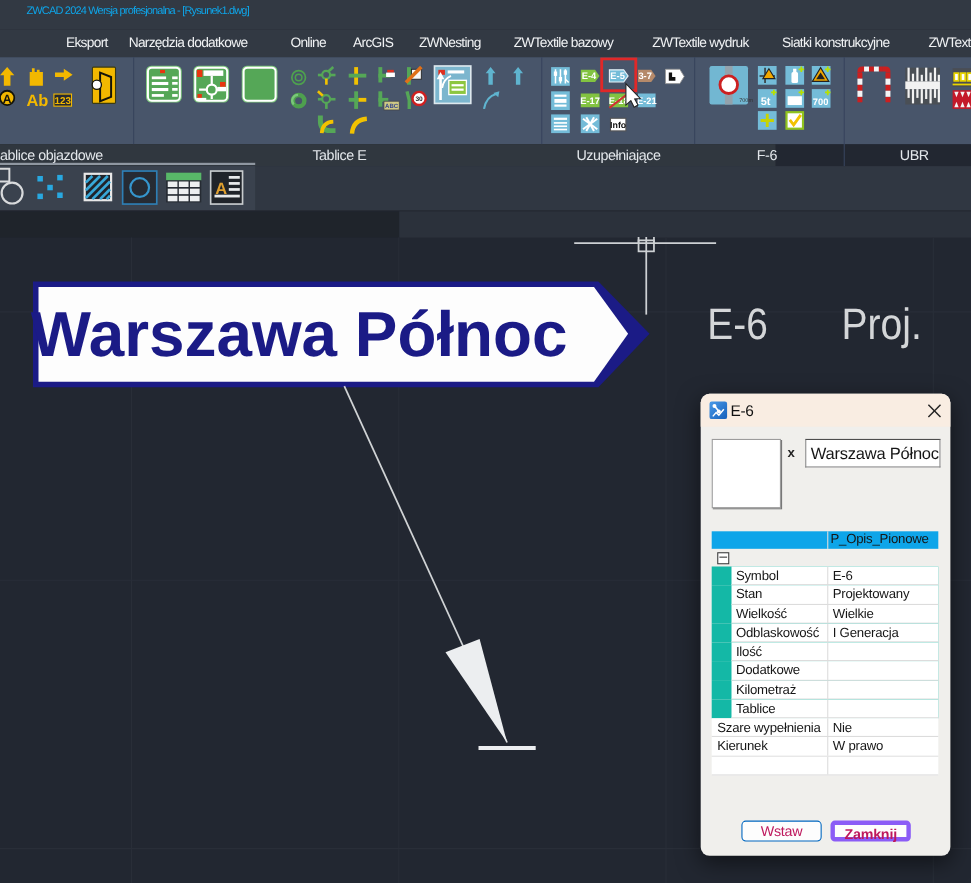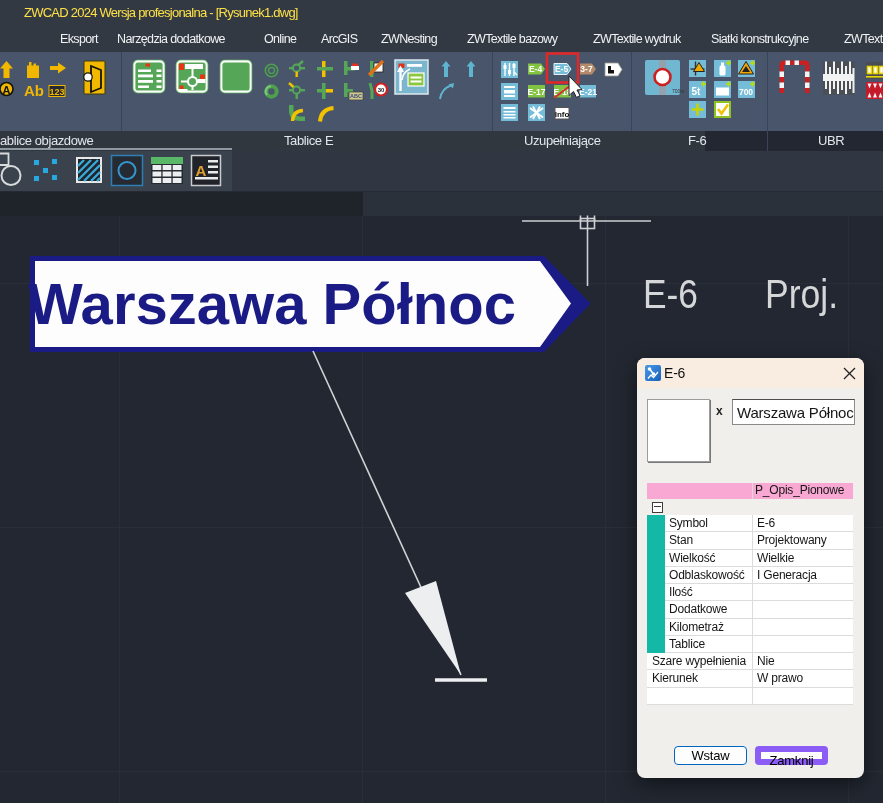--- a/index.html
+++ b/index.html
@@ -1,20 +1,20 @@
 <!DOCTYPE html>
 <html><head>
 <meta charset="utf-8">
 <style>
   html,body{margin:0;padding:0;}
   body{width:883px;height:803px;overflow:hidden;position:relative;
        font-family:"Liberation Sans",sans-serif;background:#222731;}
   .abs{position:absolute;}
   #titlebar{left:0;top:0;width:883px;height:27px;background:#323943;}
-  #titletext{left:24px;top:5px;font-size:13px;color:#fde047;letter-spacing:-0.75px;}
+  #titletext{left:24px;top:5px;font-size:10px;color:#0ea5e9;letter-spacing:-0.75px;}
   #menubar{left:0;top:27px;width:883px;height:25px;background:#323943;}
   .mi{position:absolute;top:5px;font-size:12.5px;color:#f0f2f4;letter-spacing:-0.65px;white-space:nowrap;margin-left:40px;}
   #ribbon{left:0;top:52px;width:883px;height:79px;background:#48556a;}
   #grouplabels{left:0;top:131px;width:705px;height:20px;background:#30373f;}
   .glabel{position:absolute;top:2px;font-size:13px;color:#e3e7eb;letter-spacing:-0.4px;white-space:nowrap;}
   .vsep{position:absolute;top:0;width:1px;height:99px;background:#37445c;}
   #toolbar2{left:0;top:151px;width:883px;height:40px;background:#303742;border-bottom:2px solid #262b33;}
   #tbpanel{left:0;top:0;width:232px;height:40px;background:#3a424e;}
   #tbline{left:0;top:148px;width:232px;height:2px;background:#8f97a1;}
   #canvas{left:0;top:192px;width:883px;height:611px;background:#222731;}
@@ -31,30 +31,30 @@
   #xlab{left:79px;top:46px;font-size:12px;font-weight:bold;color:#222;}
   #nameinput{left:95px;top:41px;width:117px;height:24px;background:#fff;border:1px solid #8a8a8a;
              border-top-color:#4d4d4d;font-size:15px;padding:0 0 0 4px;line-height:25px;white-space:nowrap;overflow:hidden;}
   #tbl{left:10px;top:125px;width:206px;}
   .trow{position:relative;height:17.25px;background:#fff;border-bottom:1px solid #dcdcdc;box-sizing:border-box;}
   .trow .lab{position:absolute;left:5px;top:1px;}
   .trow .val{position:absolute;left:110px;top:1px;}
   .ind{background:#14b8a6;border-bottom:none;}
   .ind .in{position:absolute;left:18px;right:0;top:0;bottom:0;background:#fff;border-bottom:1px solid #dcdcdc;box-sizing:border-box;}
   .ind .lab{left:22px;}
-  #thead{height:15.5px;background:#f9a8d4;position:relative;}
+  #thead{height:15.5px;background:#0ea5e9;position:relative;}
   #thead .val{position:absolute;left:108px;top:0px;}
   #tgroup{height:16.5px;position:relative;background:#f0efec;}
   #expander{position:absolute;left:5px;top:3px;width:9px;height:9px;background:#fff;border:1px solid #3c3c3c;}
   #expander div{position:absolute;left:1px;top:3.5px;width:7px;height:1px;background:#3c3c3c;}
   .vdiv{position:absolute;left:105px;top:0;width:1px;height:100%;background:#dcdcdc;}
   .btn{position:absolute;top:388px;width:73px;height:19px;background:#fdfdfd;border-radius:4px;
-       text-align:center;line-height:17px;font-size:13px;color:#000000;box-sizing:border-box;}
+       text-align:center;line-height:17px;font-size:13px;color:#be185d;box-sizing:border-box;}
   #btn1{left:37px;border:1px solid #0067c0;}
-  #btn2{left:118px;border:6px solid #8b5cf6;}
+  #btn2{left:118px;border:4px solid #8b5cf6;font-weight:bold;}
 </style>
 </head>
 <body>
 <div class="abs" id="titlebar">
     <div class="abs" id="titletext">ZWCAD 2024 Wersja profesjonalna - [Rysunek1.dwg]</div>
   </div>
 <div class="abs" id="menubar">
   <div class="mi" style="left:20px">Eksport</div>
   <div class="mi" style="left:77px">Narzędzia dodatkowe</div>
   <div class="mi" style="left:224px">Online</div>

